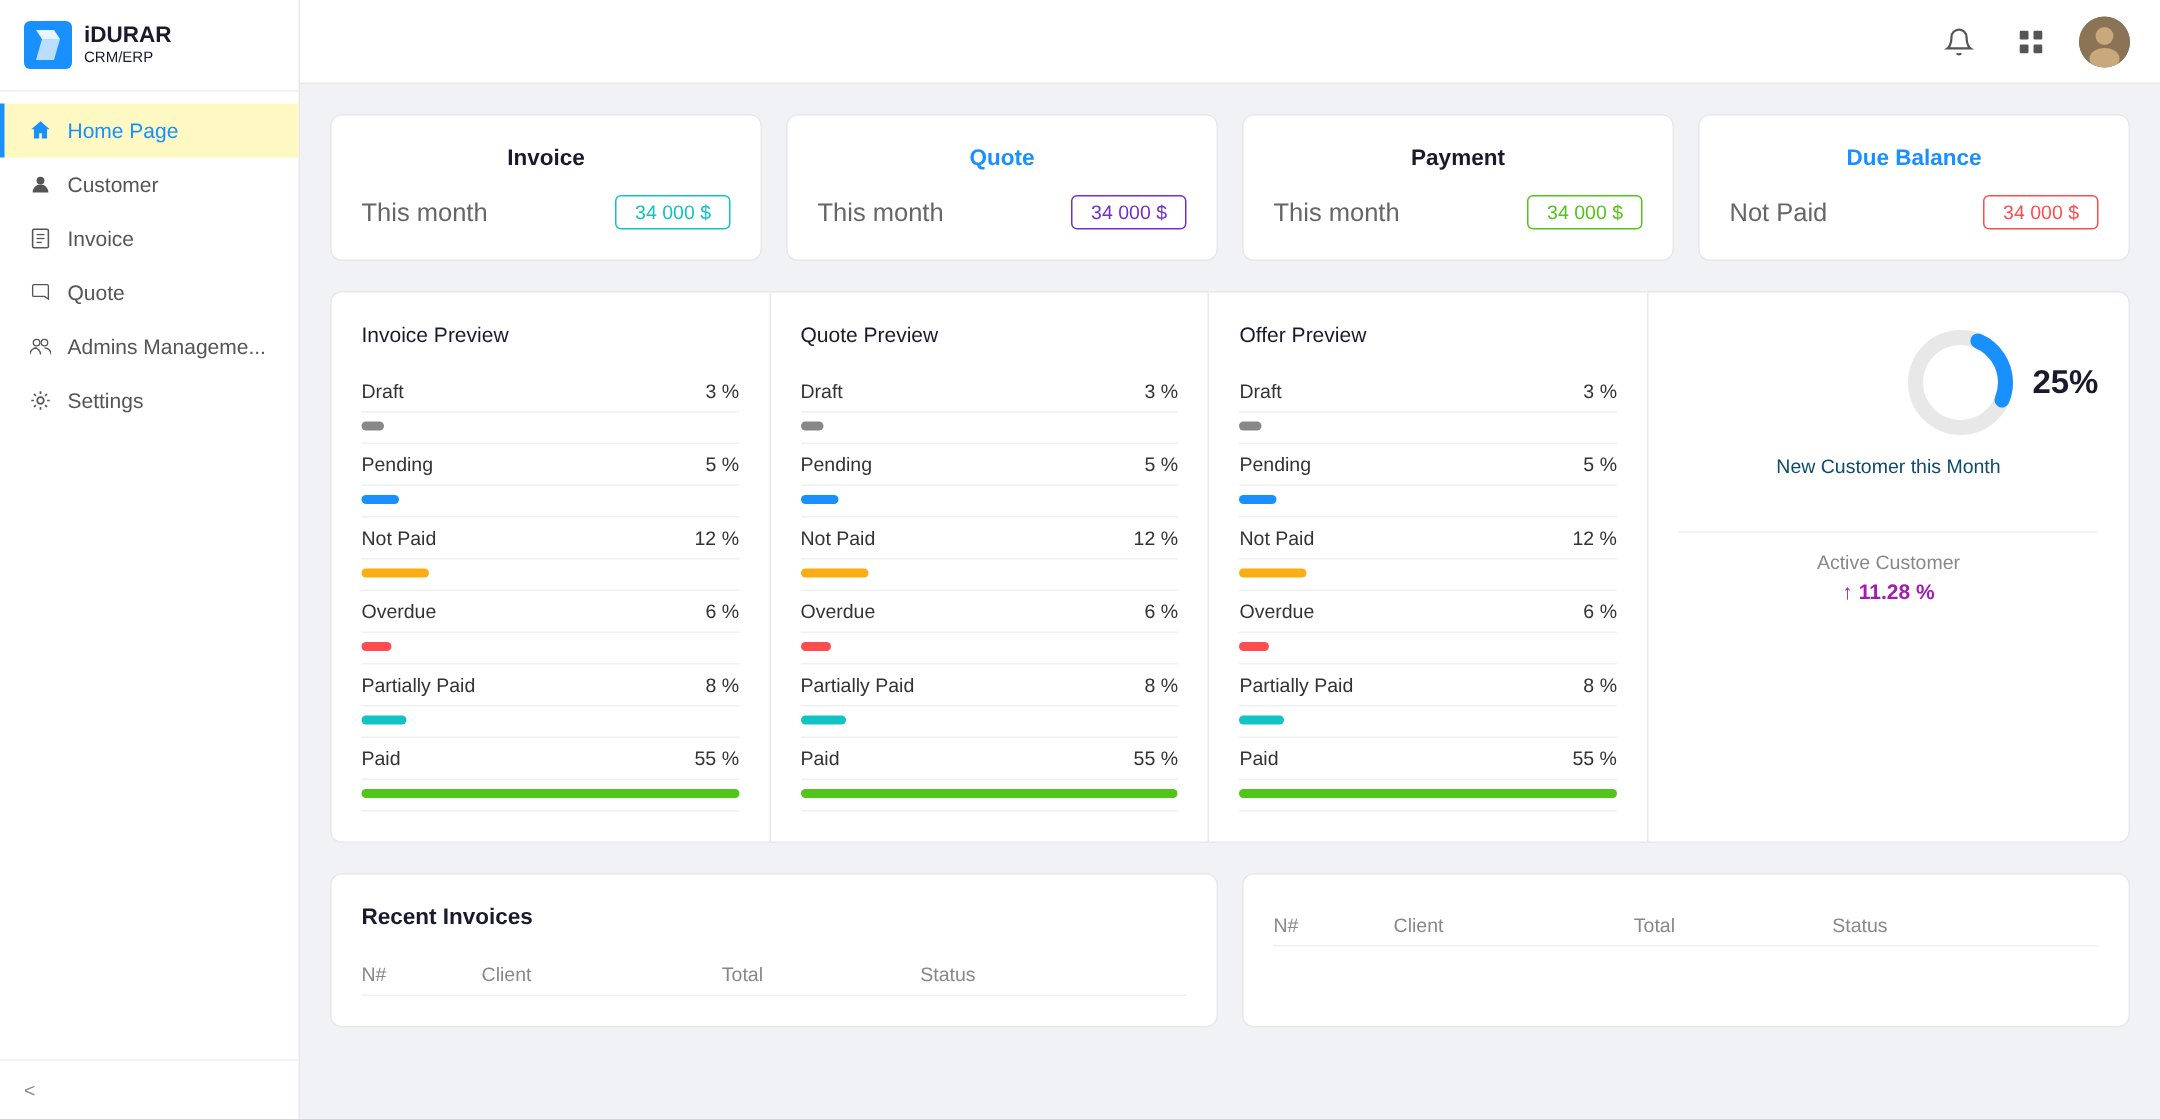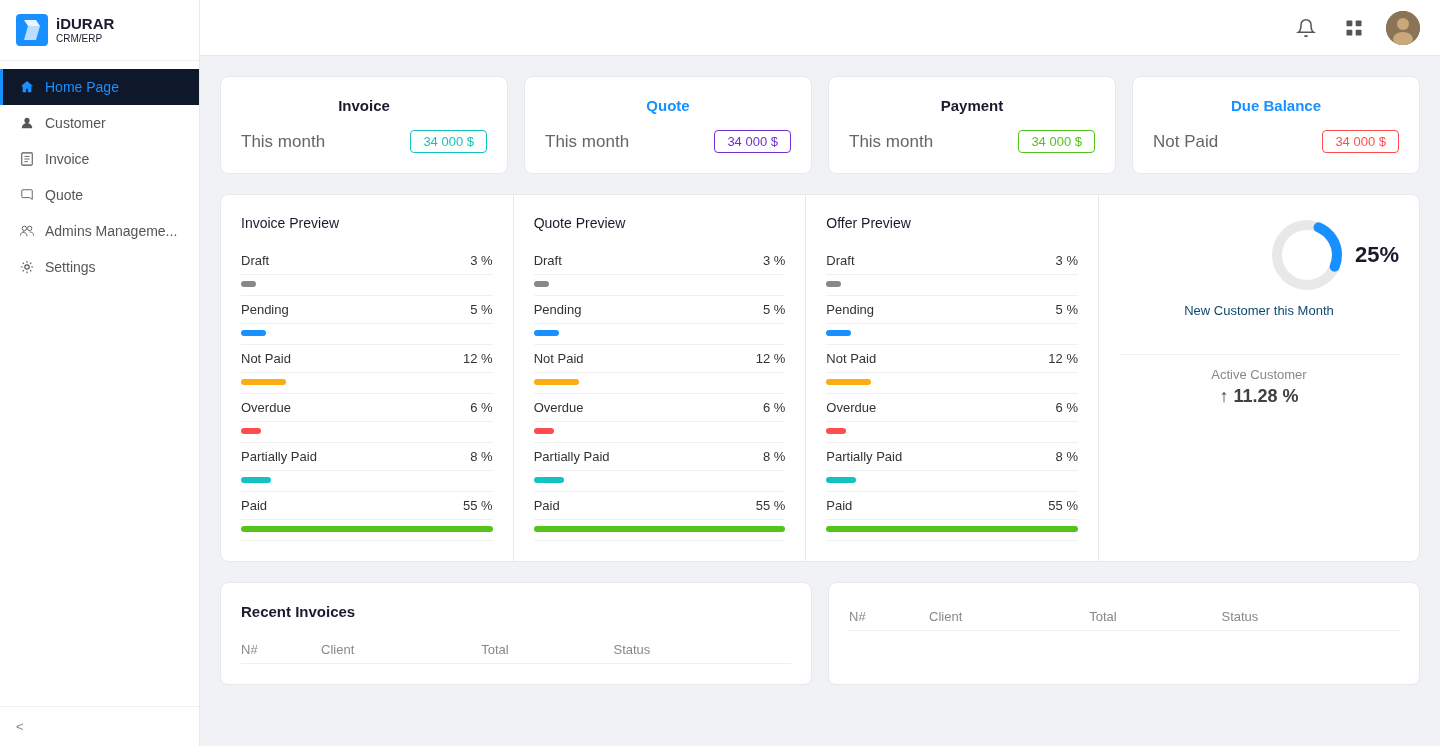--- a/index.html
+++ b/index.html
@@ -50,21 +50,21 @@
       padding: 10px 16px;
       gap: 10px;
       cursor: pointer;
       color: #555;
       font-size: 14px;
       border-left: 3px solid transparent;
     }
     .nav-item.active {
       color: #1890ff;
       border-left: 3px solid #1890ff;
-      background: #0f172a;
+      background: #fef9c3;
     }
     .nav-icon {
       width: 16px;
       height: 16px;
       display: flex;
       align-items: center;
       justify-content: center;
       font-size: 14px;
     }
     .sidebar-collapse {
@@ -246,23 +246,23 @@
       color: #0c4a6e;
       margin-bottom: 36px;
     }
     .divider { border-top: 1px solid #f0f0f0; margin: 12px 0; }
     .active-customer-label {
       font-size: 13px;
       color: #888;
       margin-bottom: 4px;
     }
     .active-customer-value {
-      font-size: 18px;
+      font-size: 14px;
       font-weight: 600;
-      color: #404040;
+      color: #a21caf;
       display: flex;
       align-items: center;
       justify-content: center;
       gap: 4px;
     }
 
     
     .recent-section {
       display: grid;
       grid-template-columns: 1fr 1fr;

